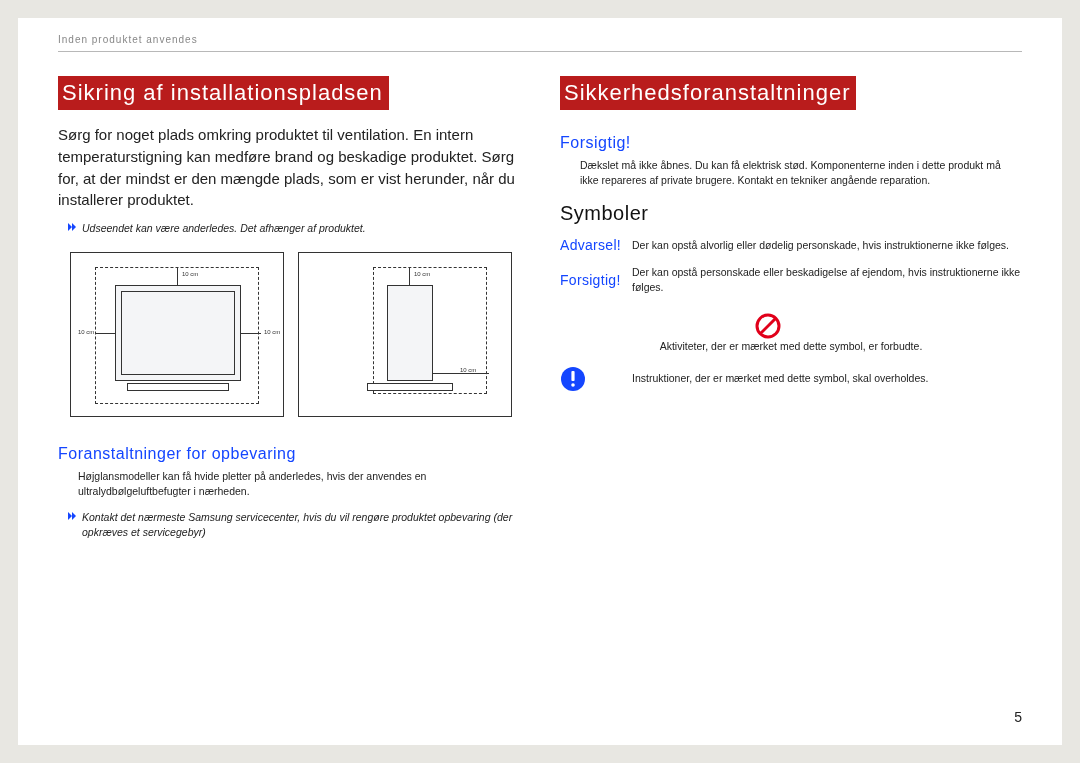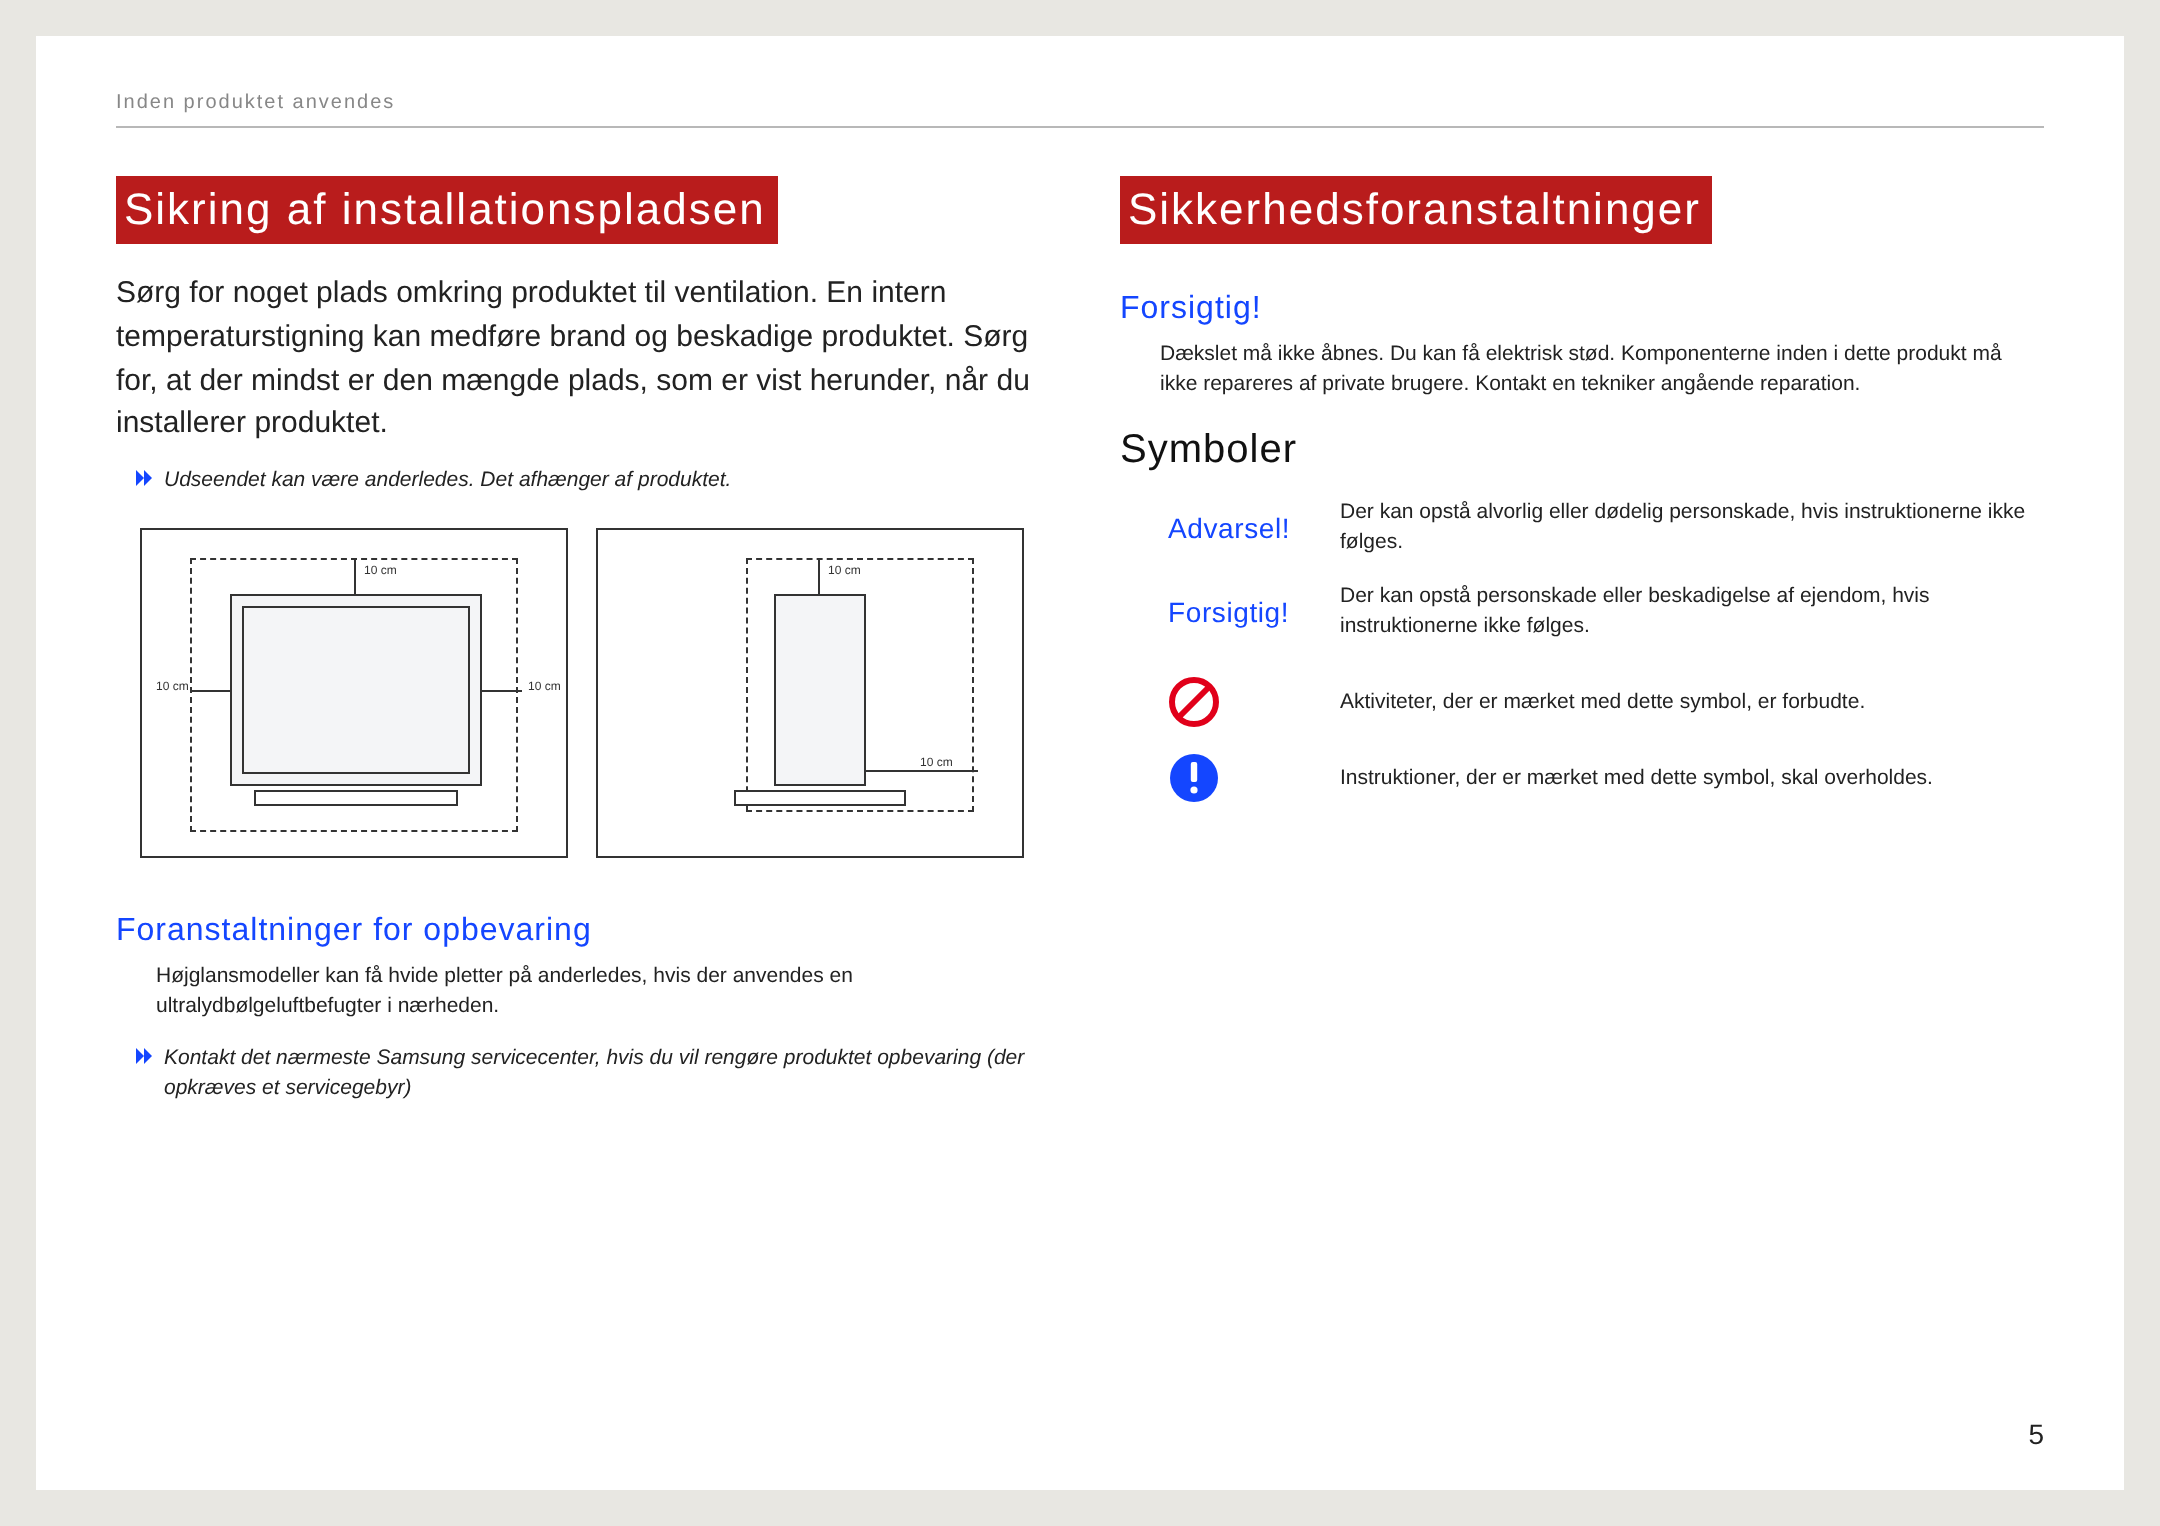--- a/index.html
+++ b/index.html
@@ -7,21 +7,21 @@
     background: #e8e7e2;
     font-family: Arial, Helvetica, sans-serif;
     width: 1080px;
     height: 763px;
     padding: 18px;
   }
   .page {
     background: #fff;
     width: 100%;
     height: 100%;
-    padding: 28px 40px 20px 40px;
+    padding: 16px 40px 20px 40px;
     position: relative;
   }
   .header-label {
     font-size: 10px;
     color: #878787;
     letter-spacing: 1px;
   }
   .header-rule {
     border: none;
     border-top: 1px solid #b8b8b8;
@@ -128,23 +128,21 @@
     background: #fff;
     padding: 0 1px;
   }
   .diagram .arrow-line {
     position: absolute;
     background: #333;
   }
   .symbol-row {
     display: flex;
     align-items: center;
-    gap: 14px;
     margin-bottom: 12px;
-    margin-left: 24px;
   }
   .symbol-label {
     color: #1446ff;
     font-size: 14px;
     width: 72px;
     flex-shrink: 0;
     letter-spacing: 0.3px;
   }
   .symbol-text {
     font-size: 10.5px;
@@ -238,21 +236,21 @@
       <div class="symbol-row">
         <div class="symbol-label">Advarsel!</div>
         <div class="symbol-text">Der kan opstå alvorlig eller dødelig personskade, hvis instruktionerne ikke følges.</div>
       </div>
 
       <div class="symbol-row">
         <div class="symbol-label">Forsigtig!</div>
         <div class="symbol-text">Der kan opstå personskade eller beskadigelse af ejendom, hvis instruktionerne ikke følges.</div>
       </div>
 
-      <div class="symbol-row" style="margin-top:18px;">
+      <div class="symbol-row" style="margin-top:18px;flex-direction:column;">
         <div class="symbol-icon-cell">
           <svg width="26" height="26" viewBox="0 0 26 26">
             <circle cx="13" cy="13" r="11" fill="none" stroke="#e1001a" stroke-width="3"></circle>
             <line x1="5.5" y1="20.5" x2="20.5" y2="5.5" stroke="#e1001a" stroke-width="3"></line>
           </svg>
         </div>
         <div class="symbol-text">Aktiviteter, der er mærket med dette symbol, er forbudte.</div>
       </div>
 
       <div class="symbol-row">

